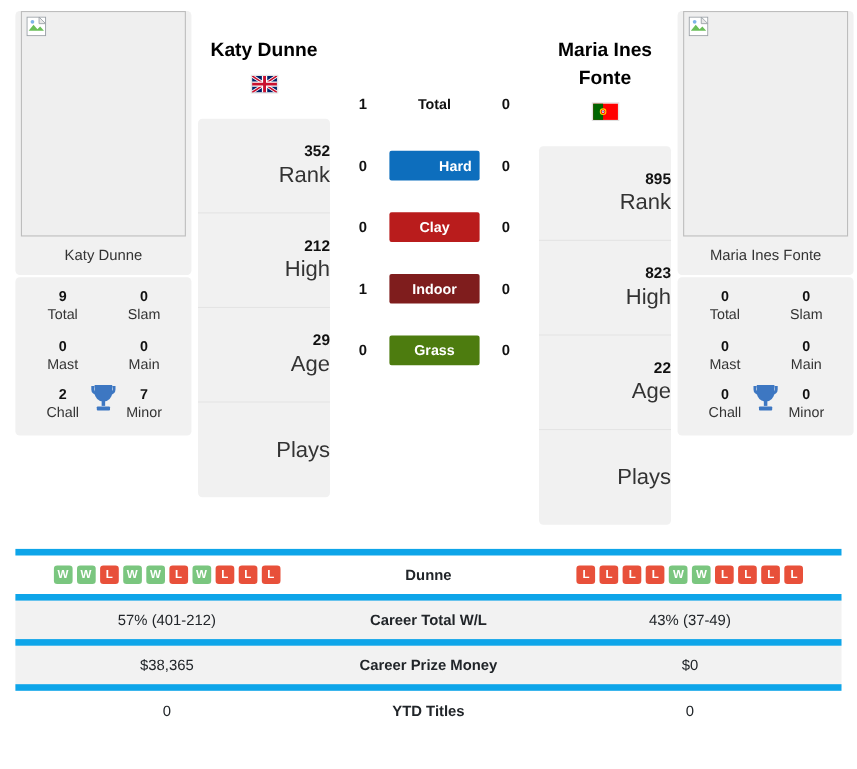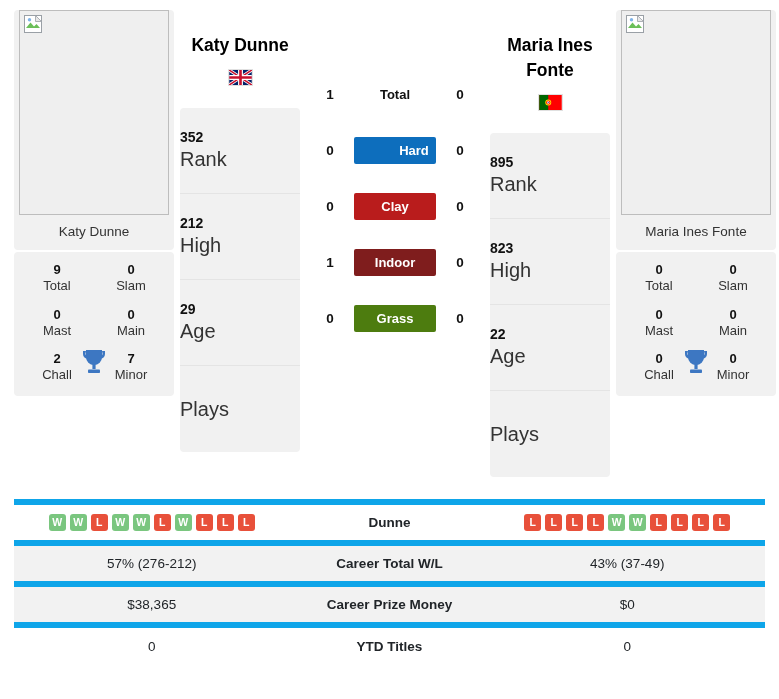--- a/index.html
+++ b/index.html
@@ -125,21 +125,21 @@
   .info-card {
     background: #f1f1f1;
     border-radius: 4px;
     margin-top: 14px;
     overflow: hidden;
   }
   .info-row {
     height: 86px;
     display: flex;
     flex-direction: column;
-    align-items: flex-start;
+    align-items: flex-end;
     justify-content: center;
     border-bottom: 1px solid #e4e4e4;
     line-height: 1.3;
   }
   .info-row:last-child { border-bottom: none; }
   .info-row .num {
     font-size: 14px;
     font-weight: bold;
     color: #111;
   }
@@ -425,21 +425,21 @@
     <tr>
       <td class="form-cell">
         <span id="left-form"><span class="fbadge w">W</span><span class="fbadge w">W</span><span class="fbadge l">L</span><span class="fbadge w">W</span><span class="fbadge w">W</span><span class="fbadge l">L</span><span class="fbadge w">W</span><span class="fbadge l">L</span><span class="fbadge l">L</span><span class="fbadge l">L</span></span>
       </td>
       <td class="mid">Dunne</td>
       <td class="form-cell">
         <span id="right-form"><span class="fbadge l">L</span><span class="fbadge l">L</span><span class="fbadge l">L</span><span class="fbadge l">L</span><span class="fbadge w">W</span><span class="fbadge w">W</span><span class="fbadge l">L</span><span class="fbadge l">L</span><span class="fbadge l">L</span><span class="fbadge l">L</span></span>
       </td>
     </tr>
     <tr class="striped">
-      <td>57% (276-212)</td>
+      <td>57% (401-212)</td>
       <td class="mid">Career Total W/L</td>
       <td>43% (37-49)</td>
     </tr>
     <tr class="striped">
       <td>$38,365</td>
       <td class="mid">Career Prize Money</td>
       <td>$0</td>
     </tr>
     <tr>
       <td>0</td>

